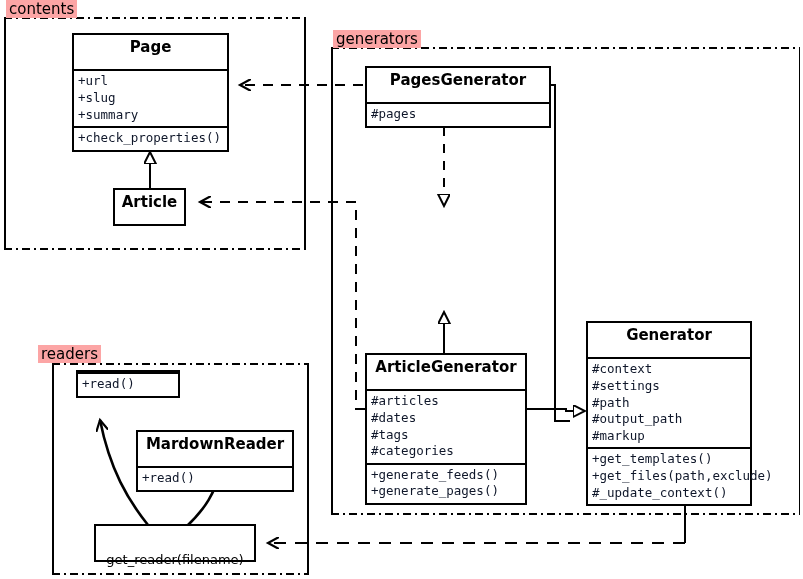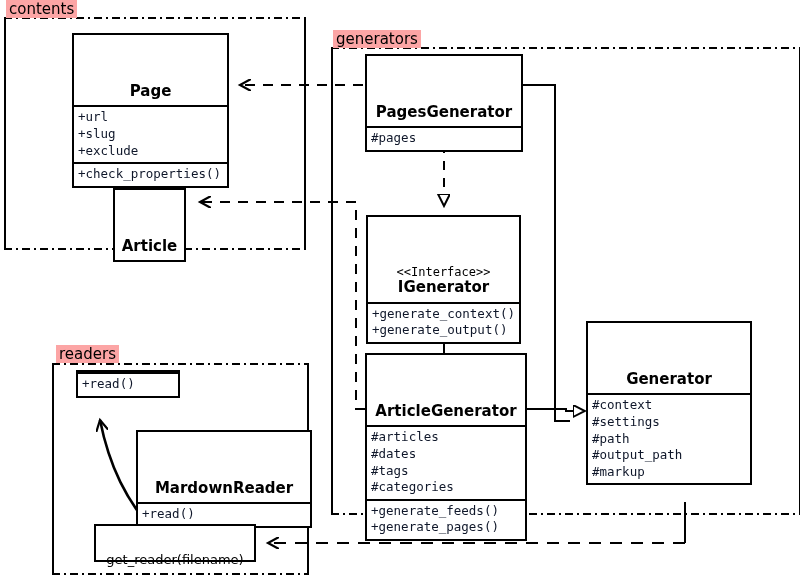--- a/index.html
+++ b/index.html
@@ -46,24 +46,23 @@
     position: absolute;
     border: 2px solid #000;
     background: #ffffff;
     box-sizing: border-box;
   }
   .uml .name {
     font-family: "DejaVu Sans", sans-serif;
     font-weight: bold;
     font-size: 15px;
     text-align: center;
-    padding: 4px 6px 5px 6px;
+    padding: 4px 6px 13px 6px;
     color: #000;
     line-height: 1.15;
-    margin-top: 44px;
   }
   .uml .stereotype {
     font-family: "DejaVu Sans Mono", monospace;
     font-weight: normal;
     font-size: 12px;
     text-align: center;
     display: block;
     line-height: 1.2;
   }
   .uml .sep {
@@ -169,55 +168,45 @@
               border-style:dashed; border-width:2px;
               border-image: repeating-linear-gradient(90deg,#000 0 8px,transparent 8px 12px,#000 12px 14px,transparent 14px 18px) 2 / 2px;"></div>
   <div class="pkg-label" style="left:6px; top:0px;">contents</div>
 
   <div class="pkg" style="left:331px; top:47px; width:469px; height:468px;
               border-image: repeating-linear-gradient(90deg,#000 0 8px,transparent 8px 12px,#000 12px 14px,transparent 14px 18px) 2 / 2px;"></div>
   <div class="pkg-label" style="left:333px; top:30px;">generators</div>
 
   <div class="pkg" style="left:52px; top:363px; width:257px; height:212px;
               border-image: repeating-linear-gradient(90deg,#000 0 8px,transparent 8px 12px,#000 12px 14px,transparent 14px 18px) 2 / 2px;"></div>
-  <div class="pkg-label" style="left:56px; top:345px;">readers</div>
+  <div class="pkg-label" style="left:38px; top:345px;">readers</div>
 
   <div class="uml" style="left:72px; top:33px; width:157px;">
     <div class="name">Page</div>
     <div class="sep compartment">
       <div class="member">+url</div>
       <div class="member">+slug</div>
-      <div class="member">+exclude</div>
+      <div class="member">+summary</div>
     </div>
     <div class="sep compartment">
       <div class="member">+check_properties()</div>
     </div>
   </div>
 
   <div class="uml" style="left:113px; top:188px; width:73px;">
     <div class="name">Article</div>
   </div>
 
-  <div class="uml" style="left:365px; top:54px; width:158px;">
+  <div class="uml" style="left:365px; top:66px; width:186px;">
     <div class="name">PagesGenerator</div>
     <div class="sep compartment">
       <div class="member">#pages</div>
     </div>
   </div>
 
-  <div class="uml" style="left:366px; top:215px; width:155px;">
-    <div class="name">
-      <span class="stereotype">&lt;&lt;Interface&gt;&gt;</span>
-      <span>IGenerator</span>
-    </div>
-    <div class="sep compartment">
-      <div class="member">+generate_context()</div>
-      <div class="member">+generate_output()</div>
-    </div>
-  </div>
 
   <div class="uml" style="left:365px; top:353px; width:162px;">
     <div class="name">ArticleGenerator</div>
     <div class="sep compartment">
       <div class="member">#articles</div>
       <div class="member">#dates</div>
       <div class="member">#tags</div>
       <div class="member">#categories</div>
     </div>
     <div class="sep compartment">
@@ -228,29 +217,34 @@
 
   <div class="uml" style="left:586px; top:321px; width:166px;">
     <div class="name">Generator</div>
     <div class="sep compartment">
       <div class="member">#context</div>
       <div class="member">#settings</div>
       <div class="member">#path</div>
       <div class="member">#output_path</div>
       <div class="member">#markup</div>
     </div>
+    <div class="sep compartment">
+      <div class="member">+get_templates()</div>
+      <div class="member">+get_files(path,exclude)</div>
+      <div class="member">#_update_context()</div>
+    </div>
   </div>
 
   <div class="uml" style="left:76px; top:370px; width:104px;">
     <div class="sep compartment">
       <div class="member">+read()</div>
     </div>
   </div>
 
-  <div class="uml" style="left:136px; top:430px; width:176px;">
+  <div class="uml" style="left:136px; top:430px; width:158px;">
     <div class="name">MardownReader</div>
     <div class="sep compartment">
       <div class="member">+read()</div>
     </div>
   </div>
 
   <div class="fnbox" style="left:94px; top:524px; width:162px; height:38px;">
     <span class="fnlabel">get_reader(filename)</span>
   </div>
 

